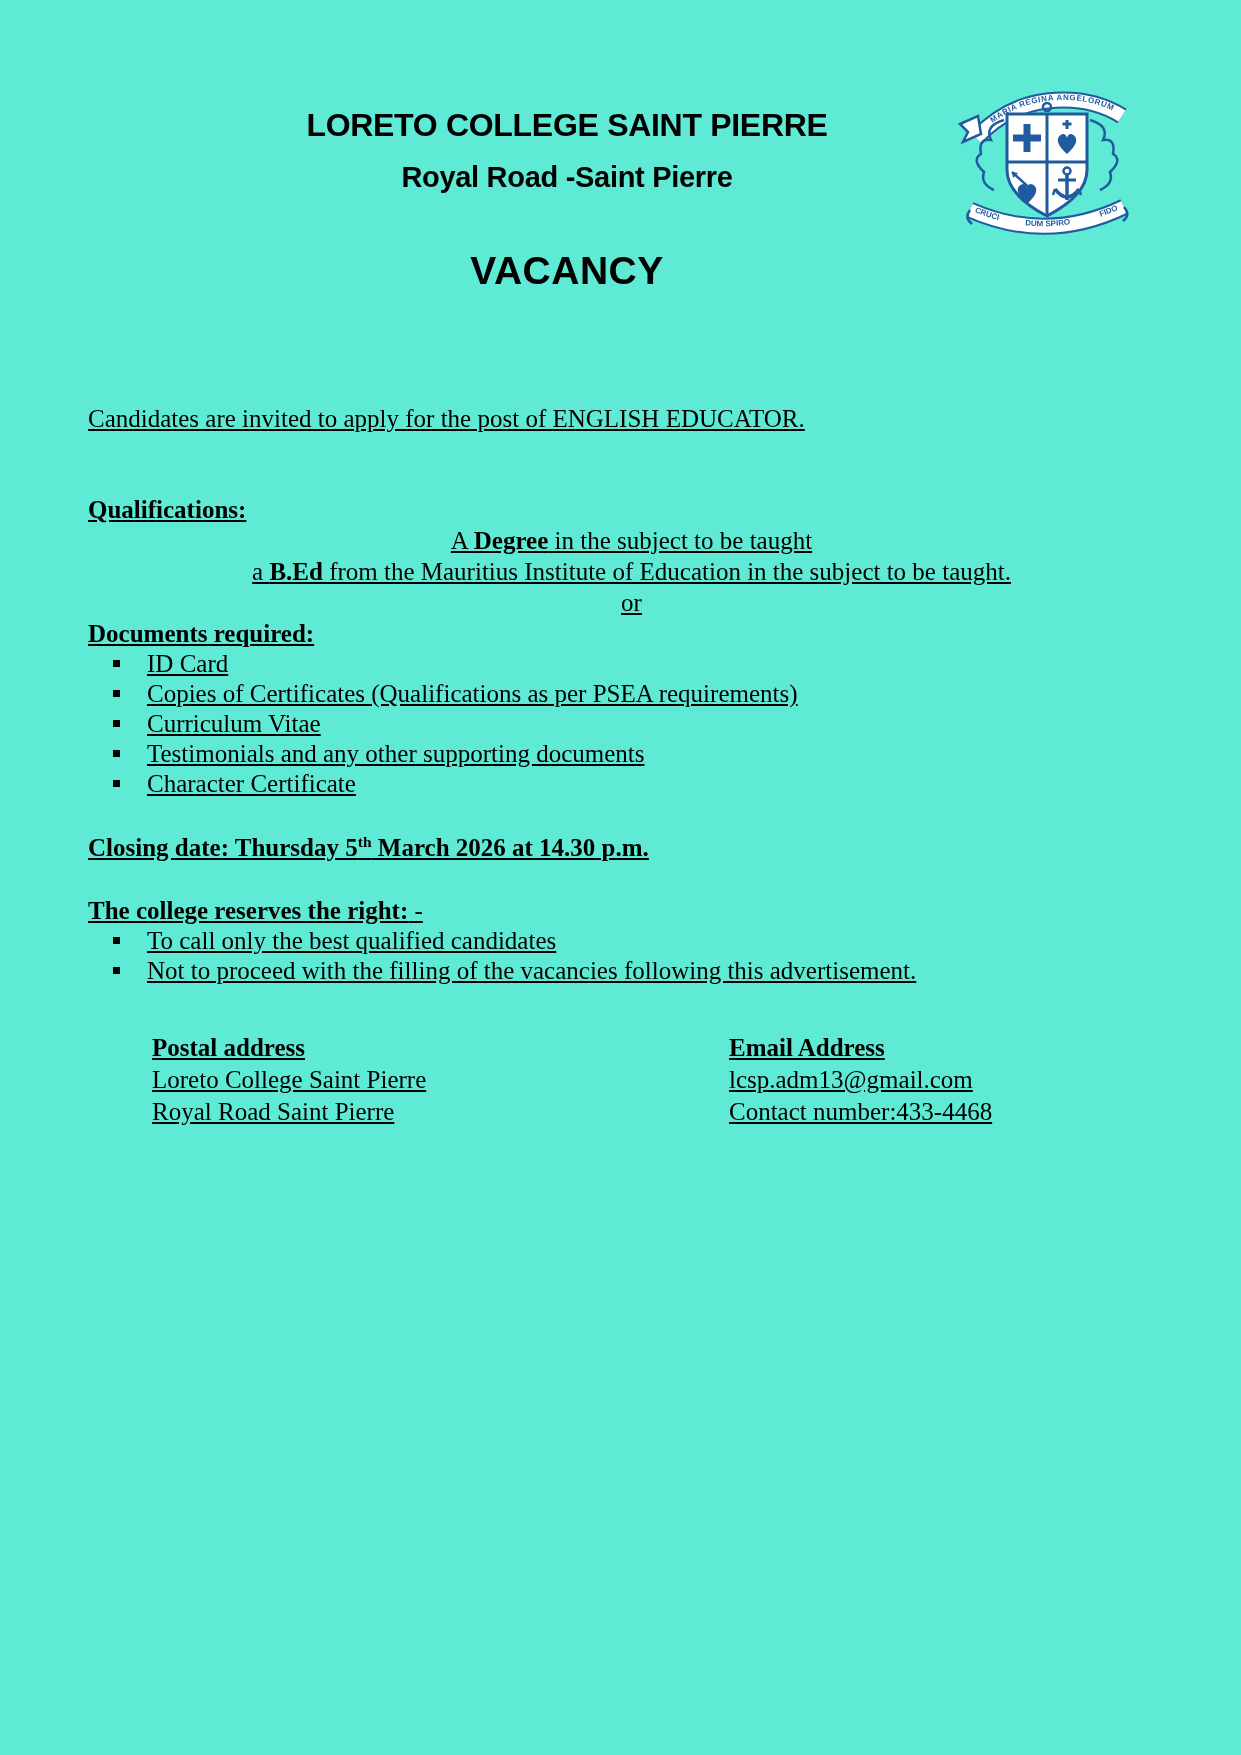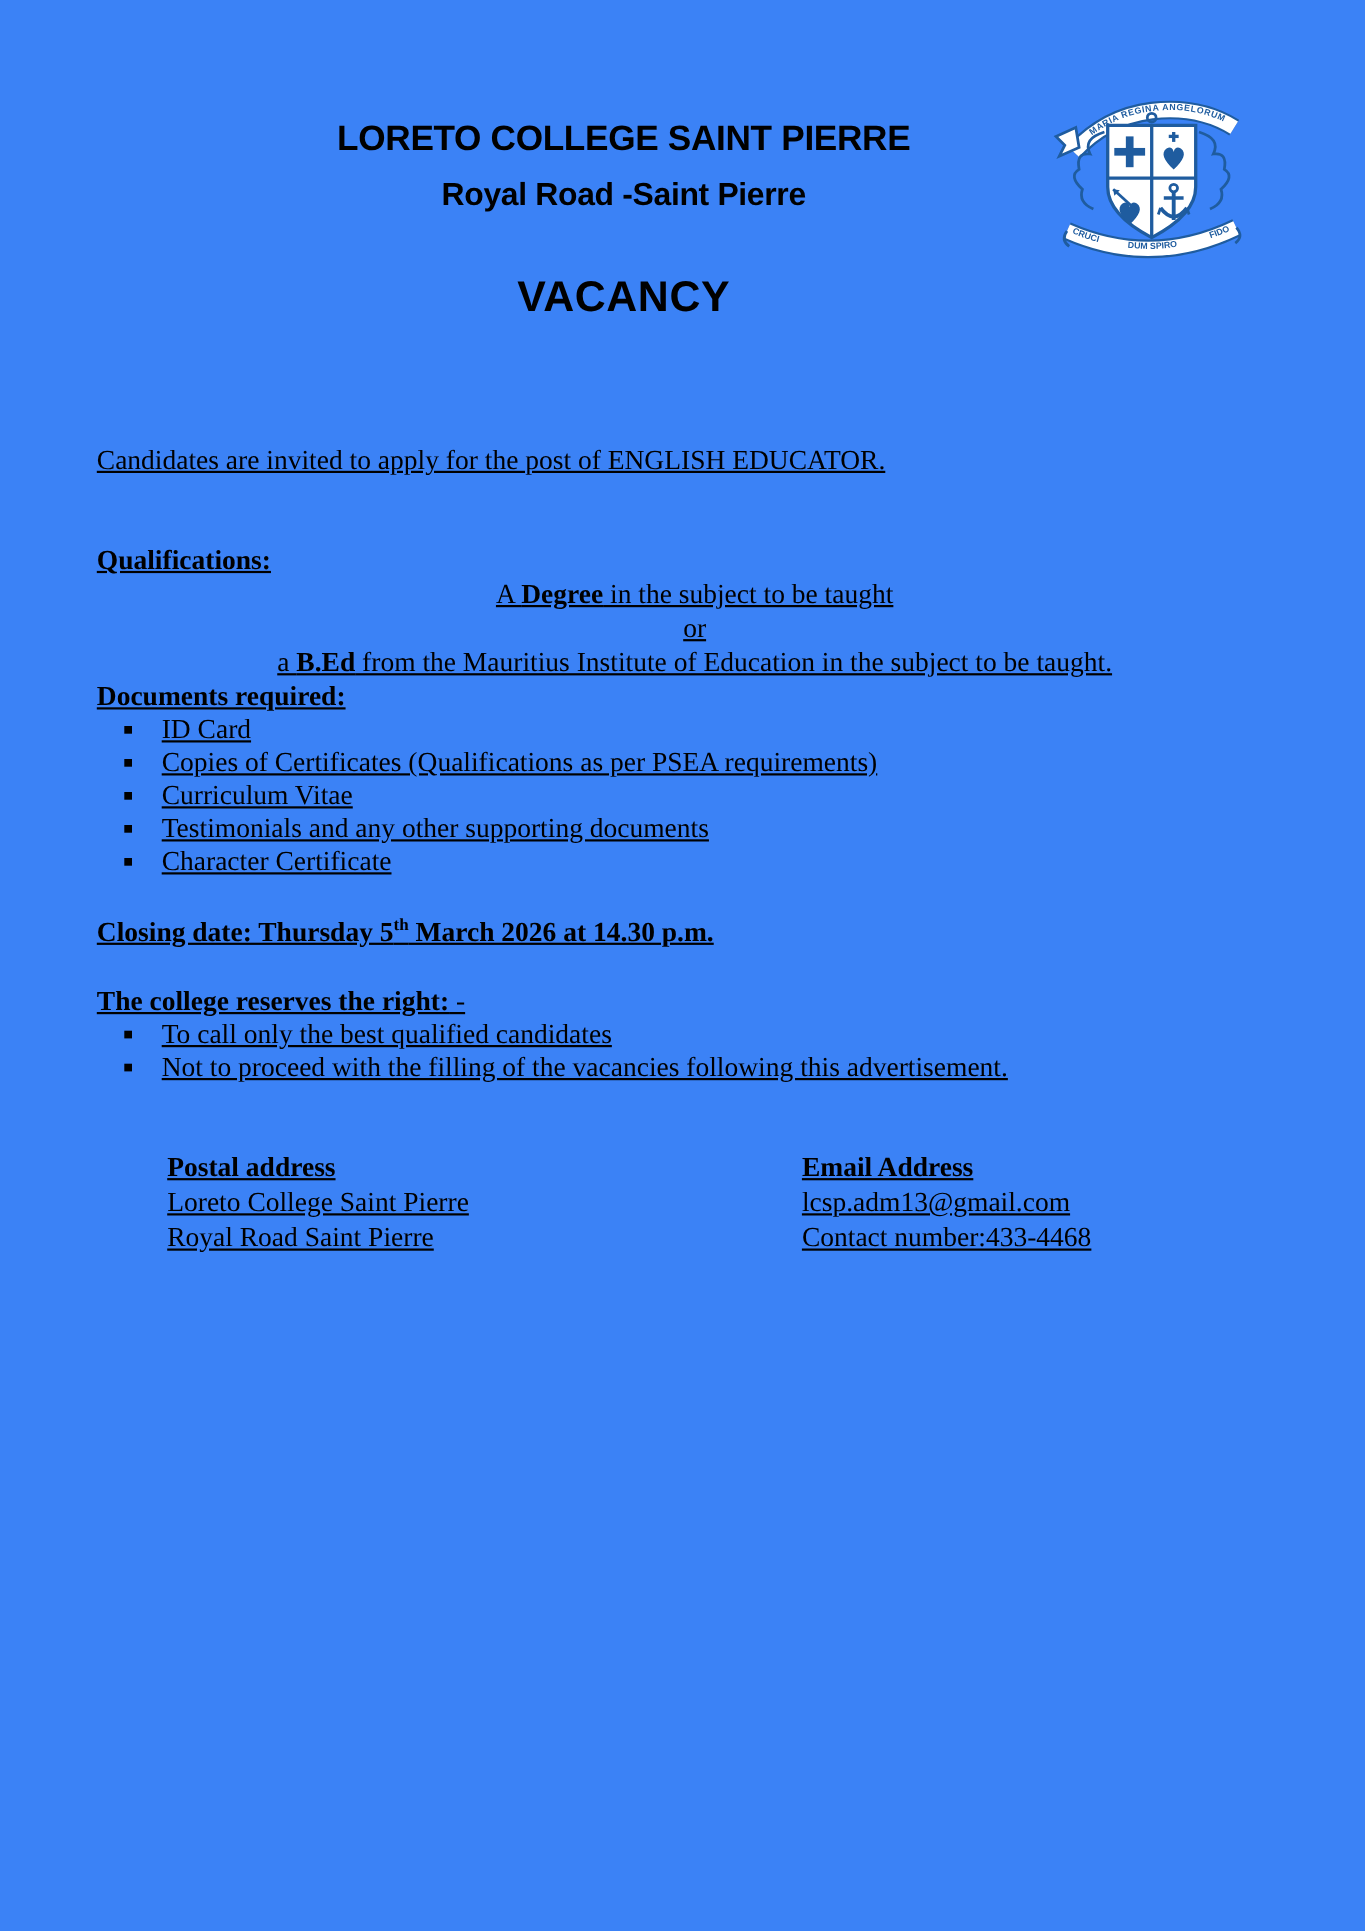--- a/index.html
+++ b/index.html
@@ -1,19 +1,19 @@
 <!DOCTYPE html>
 <html><head>
 <meta charset="utf-8">
 <style>
   html,body { margin:0; padding:0; background:#ffffff; }
   .page {
     position:relative;
     width:1241px; height:1755px;
-    background:#3b82f6;
+    background:#5eead4;
     box-sizing:border-box;
     padding:102px 95px 16px 88px;
     font-family:"Liberation Serif", serif;
     color:#000;
     overflow:hidden;
   }
   
   .header-block { width:958px; text-align:center; font-family:"Liberation Sans", sans-serif; font-weight:bold; }
   .doc-title    { font-size:32px; line-height:46px; letter-spacing:-0.3px; }
   .doc-subtitle { font-size:29px; line-height:42px; margin-top:8px; letter-spacing:-0.3px; }
@@ -34,21 +34,21 @@
   .section-docs { }
   .bullet-item { position:relative; padding-left:59px; line-height:30px; }
   .bullet-sq { position:absolute; left:25px; top:11px; width:7px; height:7px; background:#000; }
 
   .closing-line { margin-top:34px; font-weight:bold; }
   .closing-line sup { font-size:0.62em; vertical-align:super; line-height:0; }
 
   .section-rights { margin-top:32px; }
   .dash-reg { font-weight:normal; }
 
-  .contact-block { display:flex; margin-top:60px; margin-left:64px; line-height:32px; }
+  .contact-block { display:flex; margin-top:46px; margin-left:64px; line-height:32px; }
   .contact-col-postal { width:577px; }
   .contact-heading { font-weight:bold; }
 </style>
 </head>
 <body>
 
 <div class="page">
 
   <div class="header-block">
     <div class="doc-title">LORETO COLLEGE SAINT PIERRE</div>
@@ -107,22 +107,22 @@
       <text><textPath href="#botBanner" startOffset="36%">DUM SPIRO</textPath></text>
       <text><textPath href="#botBanner" startOffset="84%">FIDO</textPath></text>
     </g>
   </svg>
 
   <div class="body-text intro">Candidates are invited to apply for the post of ENGLISH EDUCATOR.</div>
 
   <div class="body-text section-quals">
     <div class="section-heading">Qualifications:</div>
     <div class="sub"><span>A </span><span class="bold">Degree</span><span> in the subject to be taught</span></div>
+    <div class="sub"><span>a </span><span class="bold">B.Ed</span><span> from the Mauritius Institute of Education in the subject to be taught.</span></div>
     <div class="sub">or</div>
-    <div class="sub"><span>a </span><span class="bold">B.Ed</span><span> from the Mauritius Institute of Education in the subject to be taught.</span></div>
   </div>
 
   <div class="body-text section-docs">
     <div class="section-heading">Documents required:</div>
     <div class="bullet-item"><span class="bullet-sq"></span><span>ID Card</span></div>
     <div class="bullet-item"><span class="bullet-sq"></span><span>Copies of Certificates (Qualifications as per PSEA requirements)</span></div>
     <div class="bullet-item"><span class="bullet-sq"></span><span>Curriculum Vitae</span></div>
     <div class="bullet-item"><span class="bullet-sq"></span><span>Testimonials and any other supporting documents</span></div>
     <div class="bullet-item"><span class="bullet-sq"></span><span>Character Certificate</span></div>
   </div>

